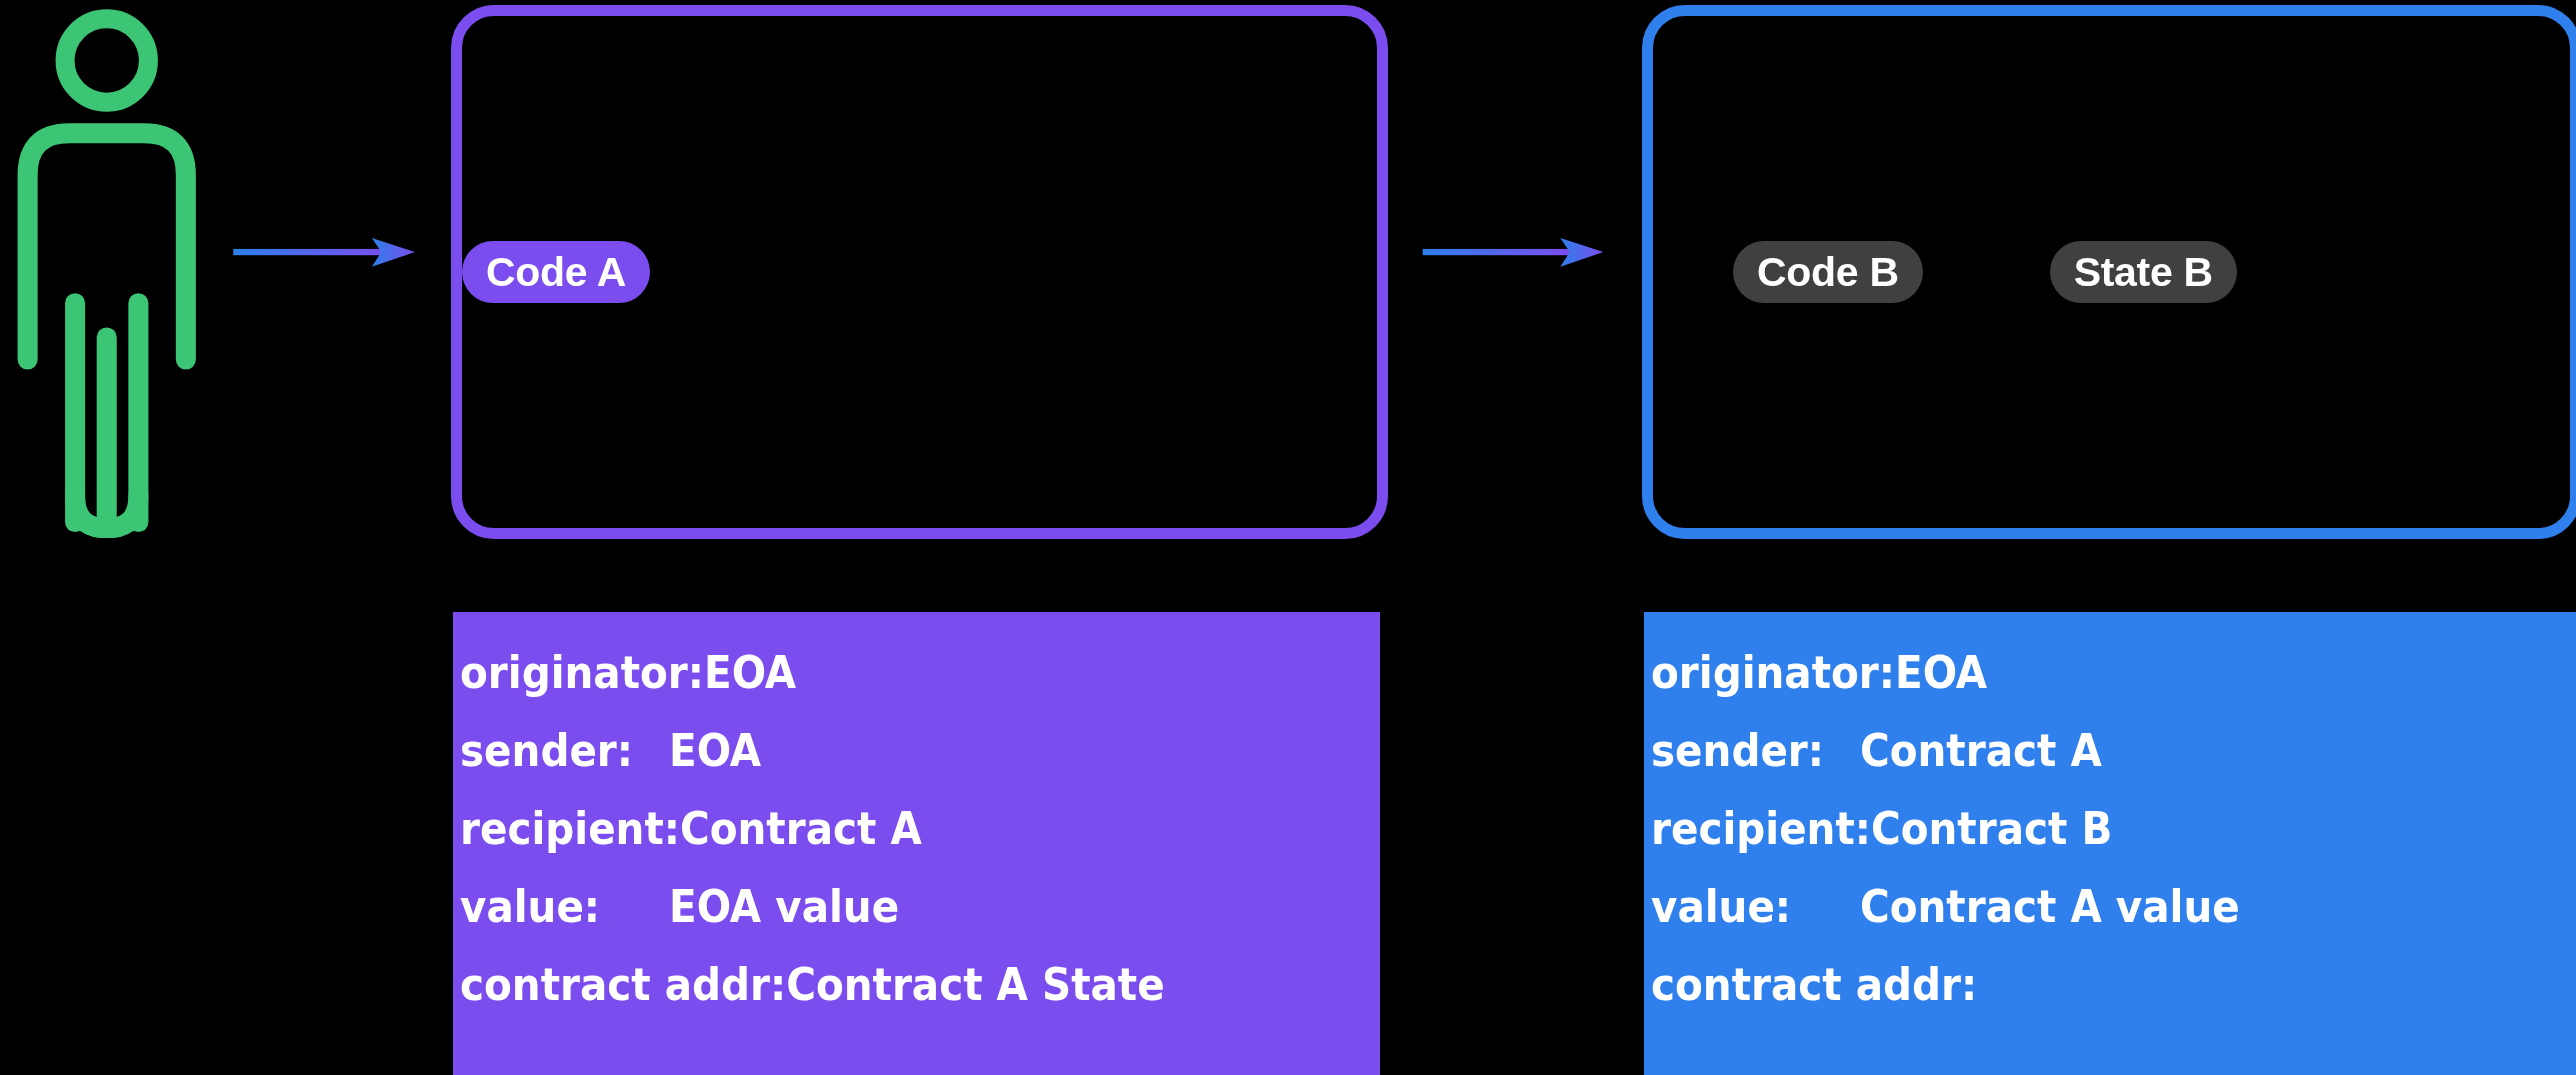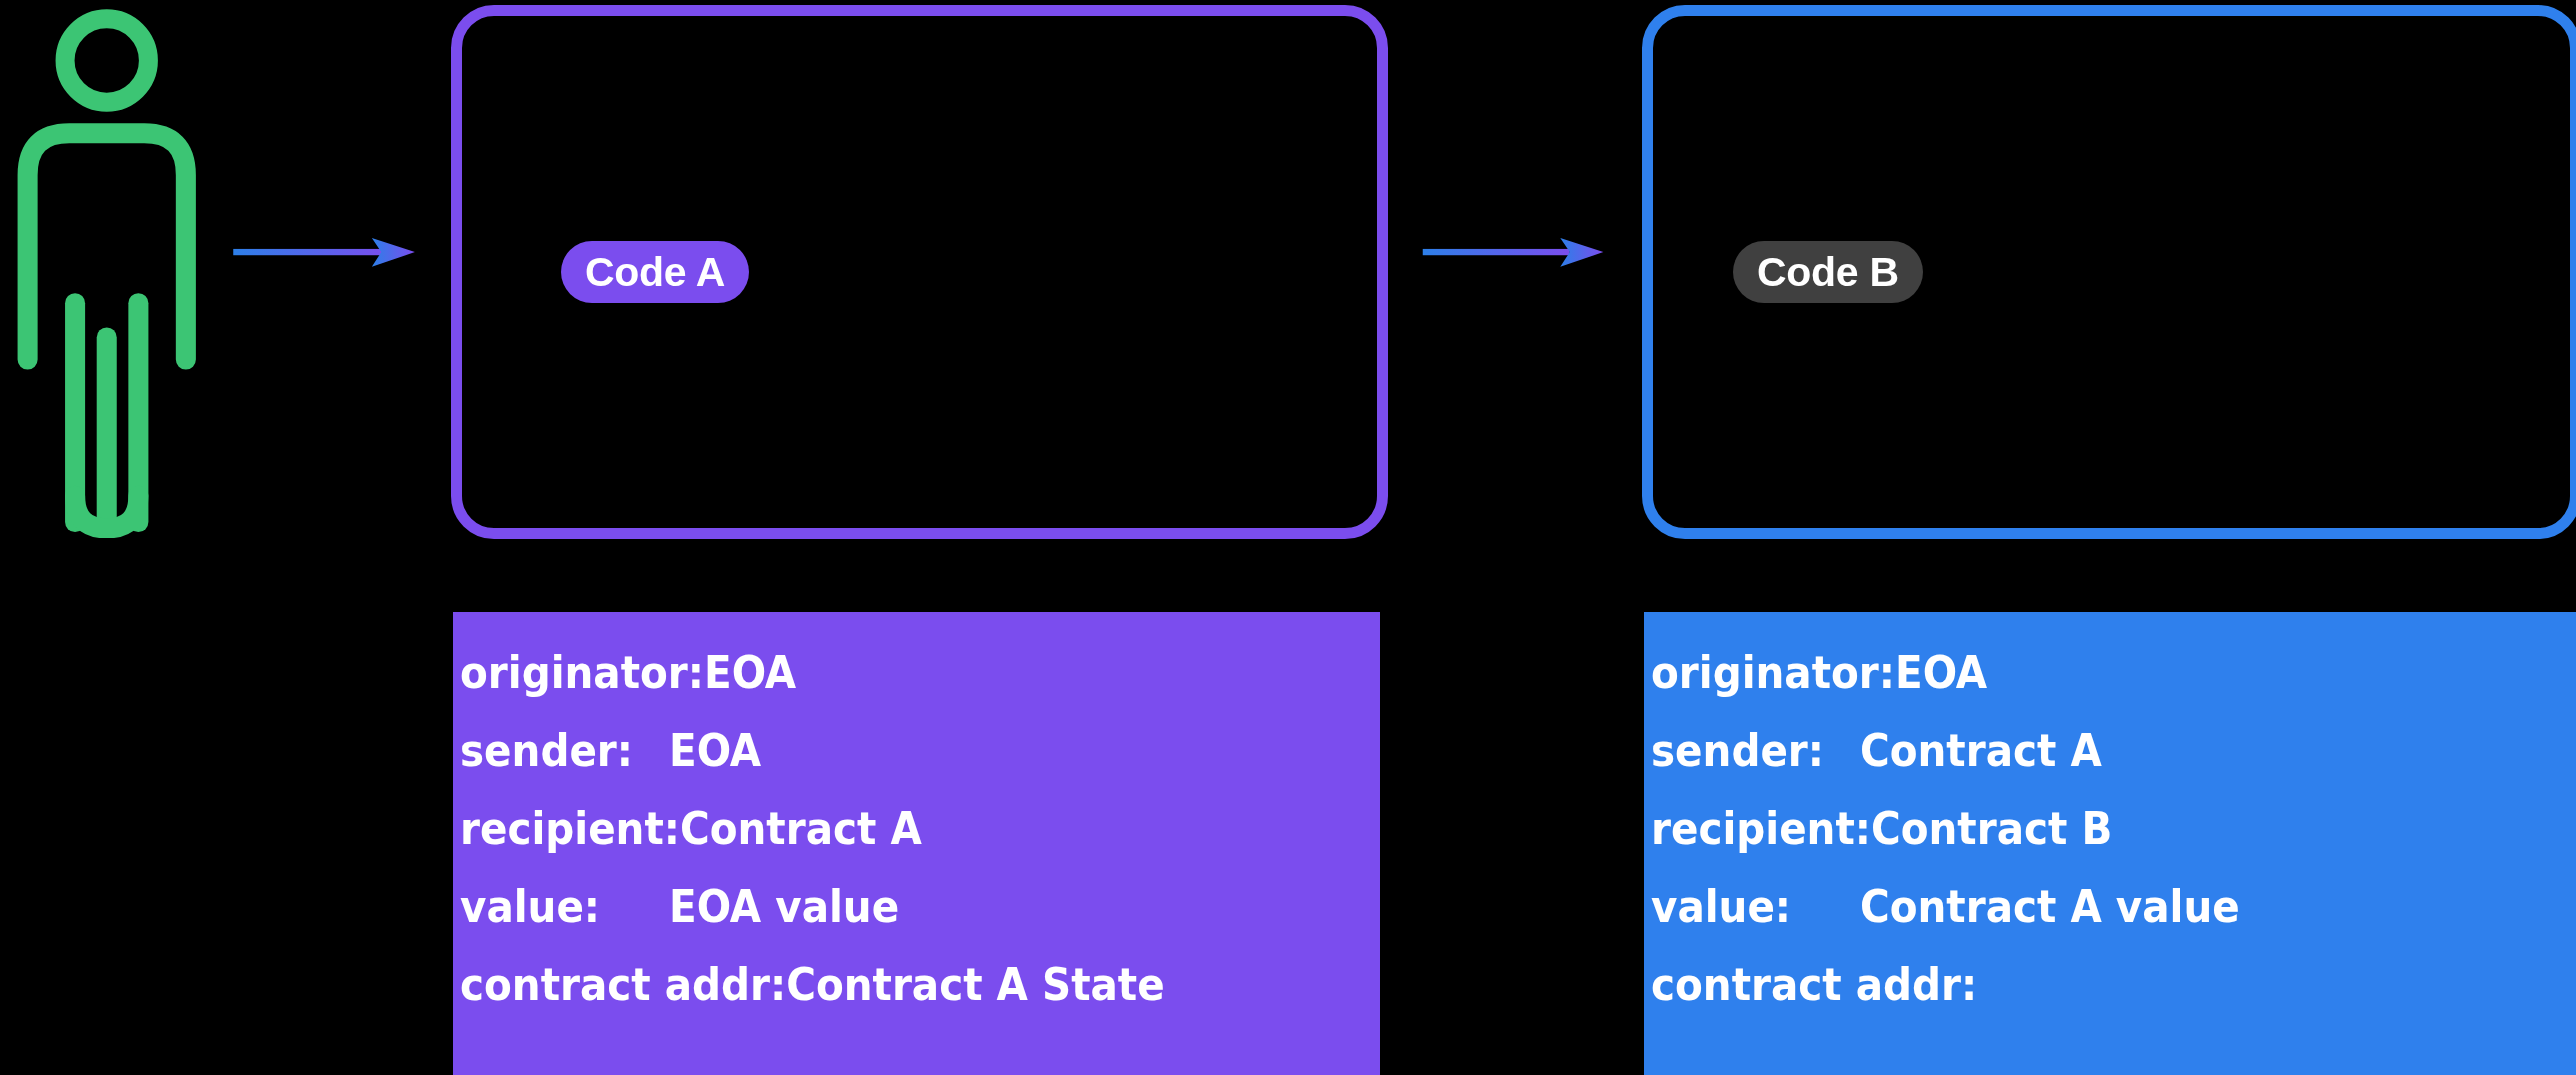--- a/index.html
+++ b/index.html
@@ -57,21 +57,20 @@
 
   .pill-row {
     position: absolute;
     left: 0;
     top: 0;
     width: 100%;
     height: 100%;
     display: flex;
     align-items: center;
     justify-content: flex-start;
-    padding-left: 99px;
     box-sizing: border-box;
   }
   #contract-box-b .pill-row { padding-left: 80px; }
 
   .chip {
     display: inline-flex;
     align-items: center;
     justify-content: center;
     height: 62px;
     padding: 0 24px;
@@ -170,20 +169,21 @@
       </linearGradient>
     </defs>
     <rect x="40" y="57" width="280" height="12" fill="url(#gradArrow2)"></rect>
     <path d="M 302 36 L 384 63 L 302 91 L 320 63 Z" fill="url(#gradArrow2)"></path>
   </svg>
 
   <div id="contract-box-b" class="contract-box">
     <div class="pill-row">
       <span class="chip blue">Code B</span>
       <span class="chip-gap"></span>
+      <span class="chip blue">State B</span>
     </div>
   </div>
 
   <div id="info-panel-a" class="info-panel">
     <div class="info-row">
       <span class="info-label">originator:</span>
       <span class="info-value">EOA</span>
     </div>
     <div class="info-row">
       <span class="info-label">sender:</span>

